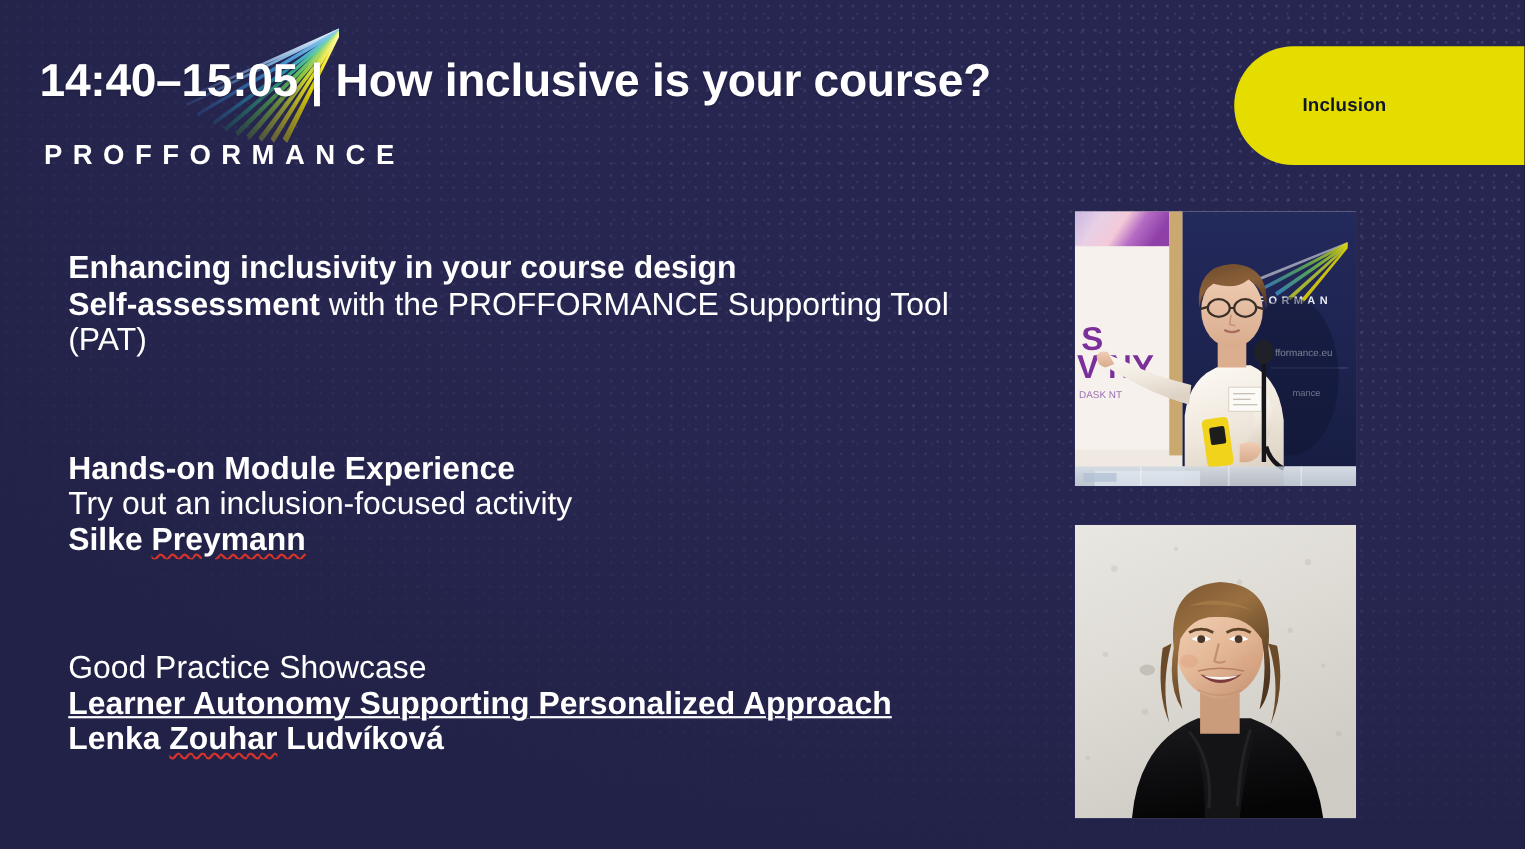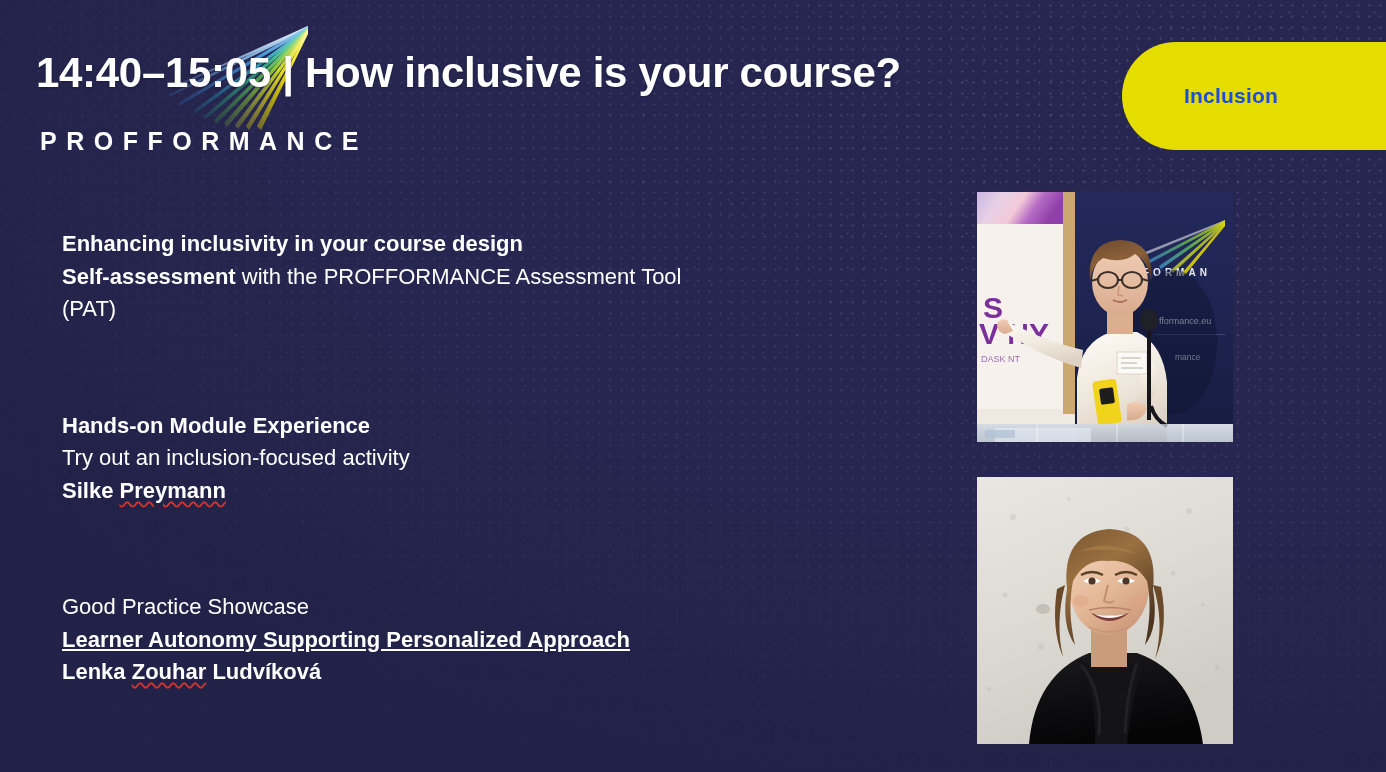--- a/index.html
+++ b/index.html
@@ -91,38 +91,38 @@
     width: 300px;
     height: 108px;
     background: #E5DC00;
     border-radius: 54px 0 0 54px;
     display: flex;
     align-items: center;
     z-index: 5;
   }
   .badge-label {
     margin-left: 62px;
-    color: #1d4ed8;
-    font-size: 21px;
+    color: #0f172a;
+    font-size: 17px;
     font-weight: bold;
     letter-spacing: 0.2px;
   }
 
   
   .body-copy {
     position: absolute;
     left: 62px;
     top: 228px;
     width: 830px;
     z-index: 4;
   }
   .block { margin-bottom: 0; }
   .block + .block { margin-top: 84px; }
   .line {
-    font-size: 22px;
+    font-size: 29px;
     line-height: 32.5px;
     font-weight: normal;
     white-space: pre-wrap;
   }
   .line.bold { font-weight: bold; }
   .line.underline {
     font-weight: bold;
     text-decoration: underline;
     text-underline-offset: 2px;
     text-decoration-thickness: 2px;
@@ -230,21 +230,21 @@
     <div class="wordmark">PROFFORMANCE</div>
 
     <div class="badge">
       <span class="badge-label">Inclusion</span>
     </div>
 
     <div class="body-copy">
 
       <div class="block">
         <div class="line bold">Enhancing inclusivity in your course design</div>
-        <div class="line"><b>Self-assessment</b><span> with the PROFFORMANCE Assessment Tool</span></div>
+        <div class="line"><b>Self-assessment</b><span> with the PROFFORMANCE Supporting Tool</span></div>
         <div class="line">(PAT)</div>
       </div>
 
       <div class="block">
         <div class="line bold">Hands-on Module Experience</div>
         <div class="line">Try out an inclusion-focused activity</div>
         <div class="line bold"><span>Silke </span><span class="spell">Preymann</span></div>
       </div>
 
       <div class="block">

